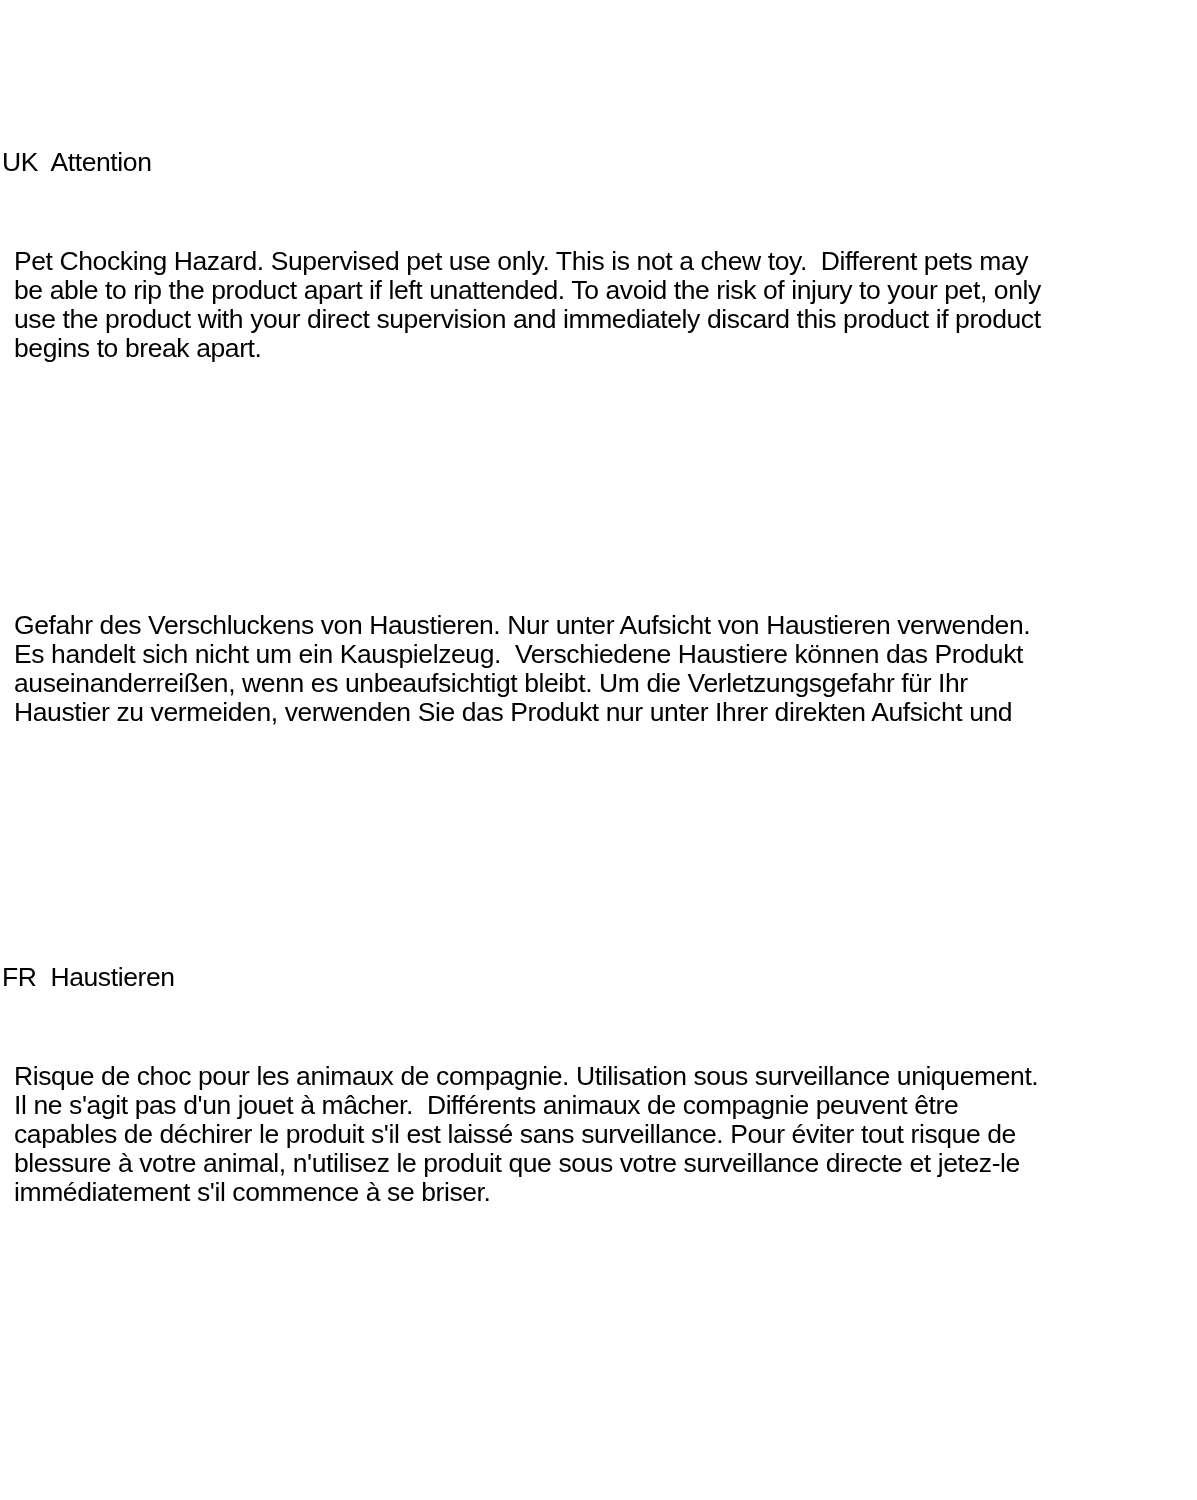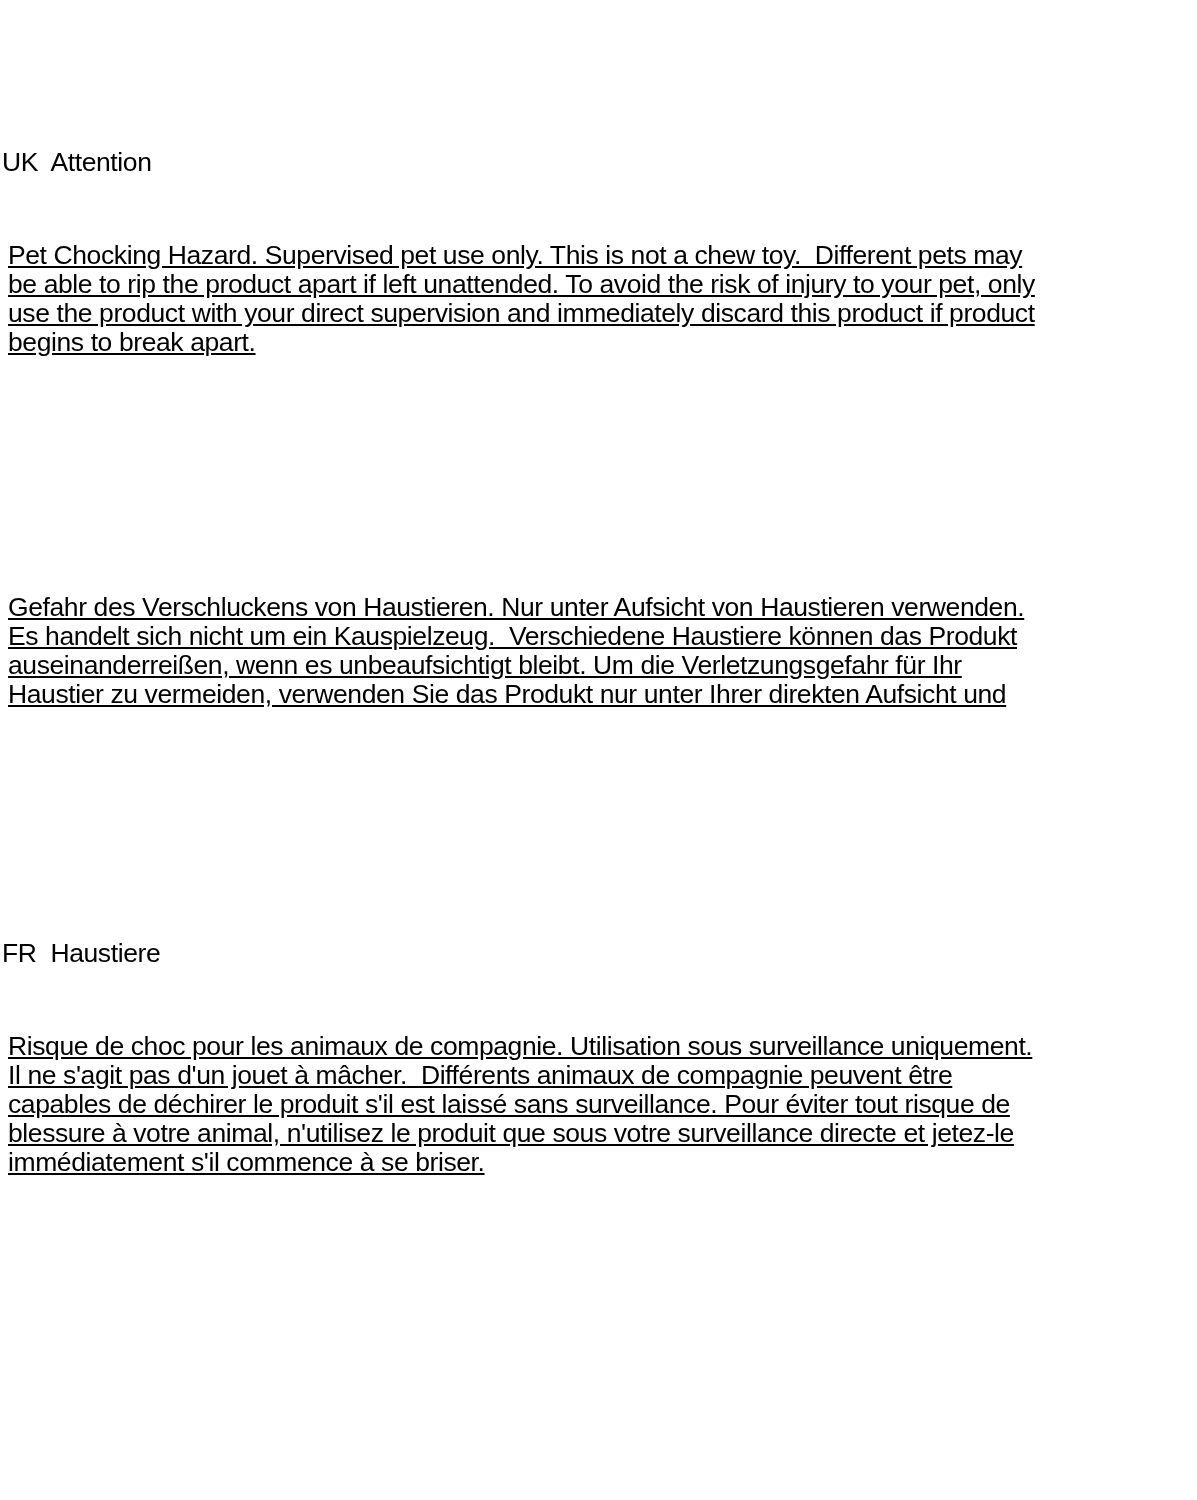--- a/index.html
+++ b/index.html
@@ -27,24 +27,23 @@
   }
   .hdr {
     margin: 0;
     padding: 0;
     font-size: inherit;
     font-weight: normal;
     line-height: inherit;
     white-space: pre;
   }
   .body {
-    margin: 6px;
+    margin: 12px;
     padding: 0;
     white-space: pre;
-    text-decoration: underline;
   }
 </style>
 </head>
 <body>
 
 <div class="page">
 
   <section class="sec">
     <h2 class="hdr">UK  Attention</h2>
     <p class="body">Pet Chocking Hazard. Supervised pet use only. This is not a chew toy.  Different pets may
@@ -54,21 +53,21 @@
   </section>
 
   <section class="sec">
     <p class="body">Gefahr des Verschluckens von Haustieren. Nur unter Aufsicht von Haustieren verwenden.
 Es handelt sich nicht um ein Kauspielzeug.  Verschiedene Haustiere können das Produkt
 auseinanderreißen, wenn es unbeaufsichtigt bleibt. Um die Verletzungsgefahr für Ihr
 Haustier zu vermeiden, verwenden Sie das Produkt nur unter Ihrer direkten Aufsicht und</p>
   </section>
 
   <section class="sec">
-    <h2 class="hdr">FR  Haustiere</h2>
+    <h2 class="hdr">FR  Haustieren</h2>
     <p class="body">Risque de choc pour les animaux de compagnie. Utilisation sous surveillance uniquement.
 Il ne s'agit pas d'un jouet à mâcher.  Différents animaux de compagnie peuvent être
 capables de déchirer le produit s'il est laissé sans surveillance. Pour éviter tout risque de
 blessure à votre animal, n'utilisez le produit que sous votre surveillance directe et jetez-le
 immédiatement s'il commence à se briser.</p>
   </section>
 
   <section class="sec">
     <h2 class="hdr">ES Atención</h2>
     

